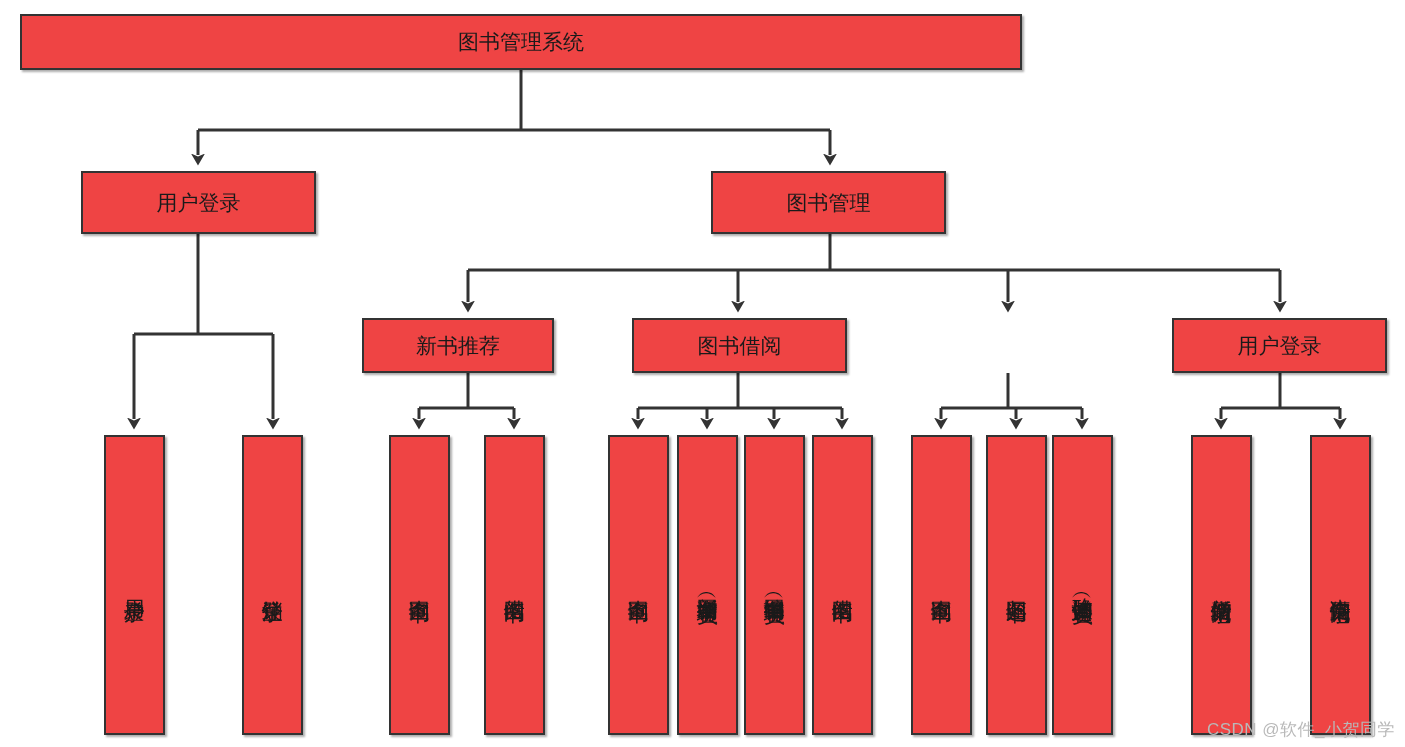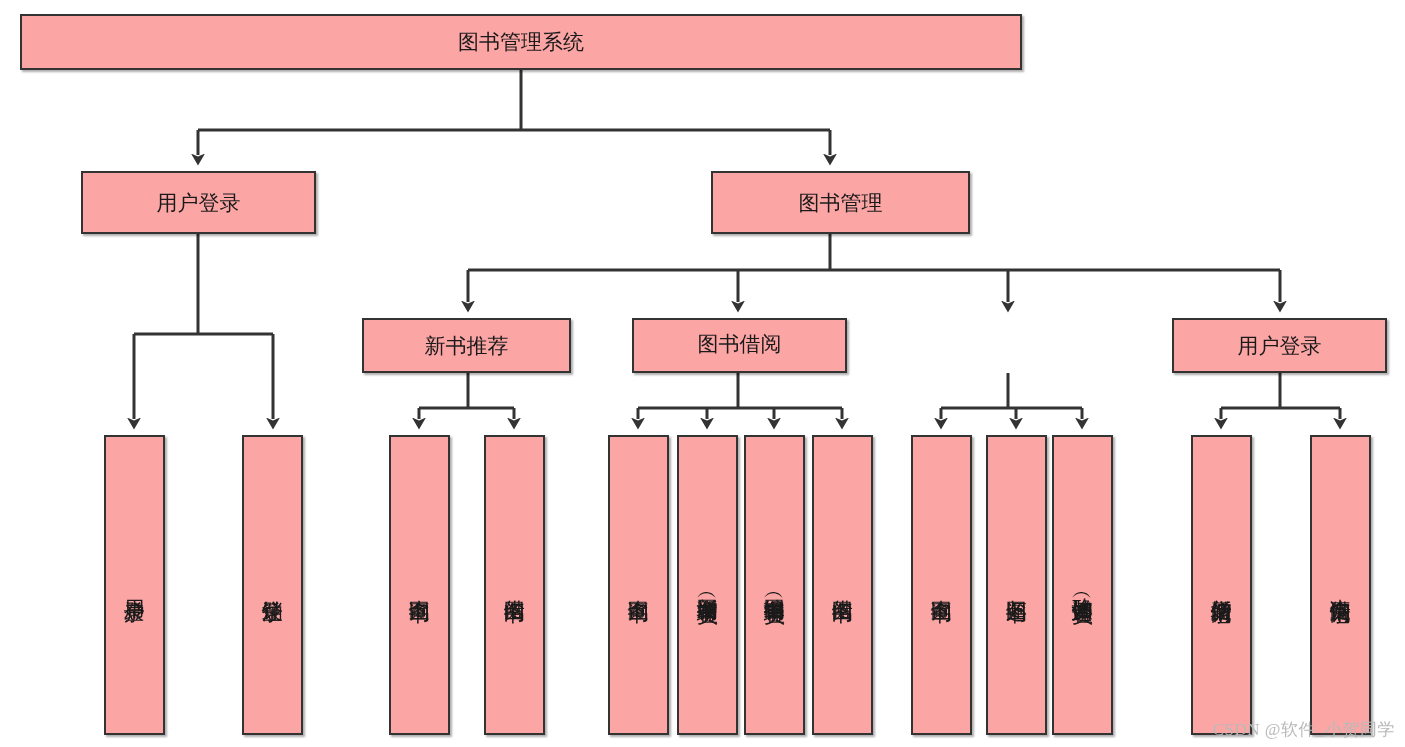--- a/index.html
+++ b/index.html
@@ -21,21 +21,21 @@
     position: absolute;
     left: 0;
     top: 0;
     width: 1405px;
     height: 747px;
     pointer-events: none;
   }
   .node {
     position: absolute;
     box-sizing: border-box;
-    background: #fca5a5;
+    background: #ef4444;
     border: 2px solid #333333;
     box-shadow: 2px 2px 2px rgba(0,0,0,0.32);
     display: flex;
     align-items: center;
     justify-content: center;
     color: #1a1a1a;
   }
   .node .label {
     display: block;
     text-align: center;
@@ -57,21 +57,20 @@
     letter-spacing: 1px;
   }
   #watermark {
     position: absolute;
     right: 10px;
     bottom: 6px;
     font-size: 17px;
     color: #b9b9b9;
     letter-spacing: 0.5px;
     white-space: nowrap;
-    font-family: Liberation Serif, serif;
   }
 </style>
 </head>
 <body>
 
 <div id="canvas">
 
   <svg id="wires" viewBox="0 0 1405 747" width="1405" height="747" xmlns="http://www.w3.org/2000/svg">
     <defs>
       <marker id="arrow" markerWidth="12" markerHeight="14" refX="1.5" refY="7" orient="auto" markerUnits="userSpaceOnUse">
@@ -135,29 +134,29 @@
   </svg>
 
   <div class="node horiz" style="left:20px; top:14px; width:1002px; height:56px;">
     <span class="label">图书管理系统</span>
   </div>
 
   <div class="node horiz" style="left:81px; top:171px; width:235px; height:63px;">
     <span class="label">用户登录</span>
   </div>
 
-  <div class="node horiz" style="left:711px; top:171px; width:259px; height:63px;">
+  <div class="node horiz" style="left:711px; top:171px; width:235px; height:63px;">
     <span class="label">图书管理</span>
   </div>
 
-  <div class="node horiz" style="left:362px; top:318px; width:209px; height:55px;">
+  <div class="node horiz" style="left:362px; top:318px; width:192px; height:55px;">
     <span class="label">新书推荐</span>
   </div>
 
-  <div class="node horiz" style="left:632px; top:318px; width:215px; height:55px;font-family:Liberation Mono, monospace;">
+  <div class="node horiz" style="left:632px; top:318px; width:215px; height:55px;">
     <span class="label">图书借阅</span>
   </div>
 
 
   <div class="node horiz" style="left:1172px; top:318px; width:215px; height:55px;">
     <span class="label">用户登录</span>
   </div>
 
   <div class="node vert" style="left:104px; top:435px; width:61px; height:300px;">
     <span class="label">用户登录</span>

